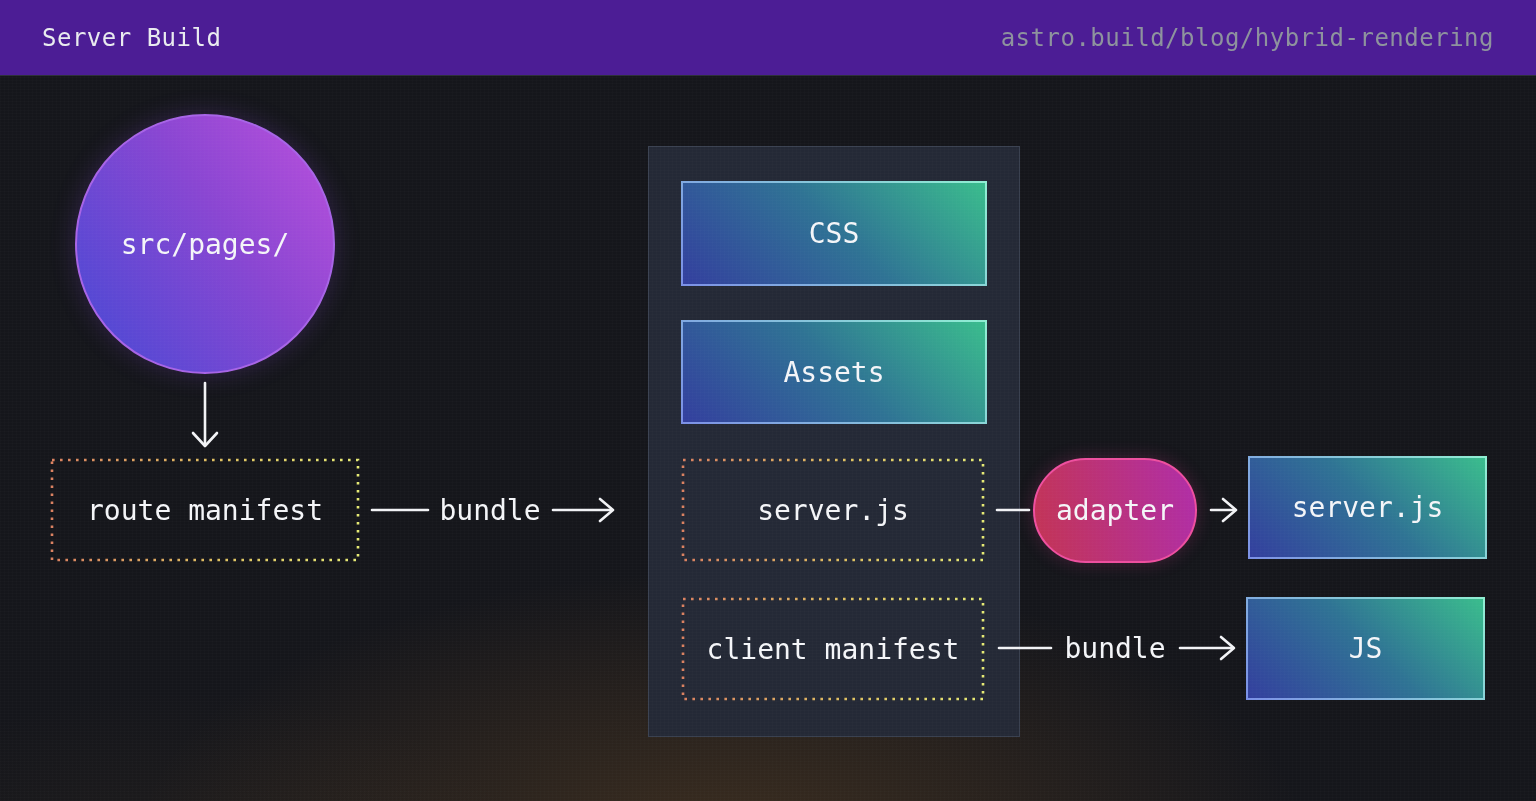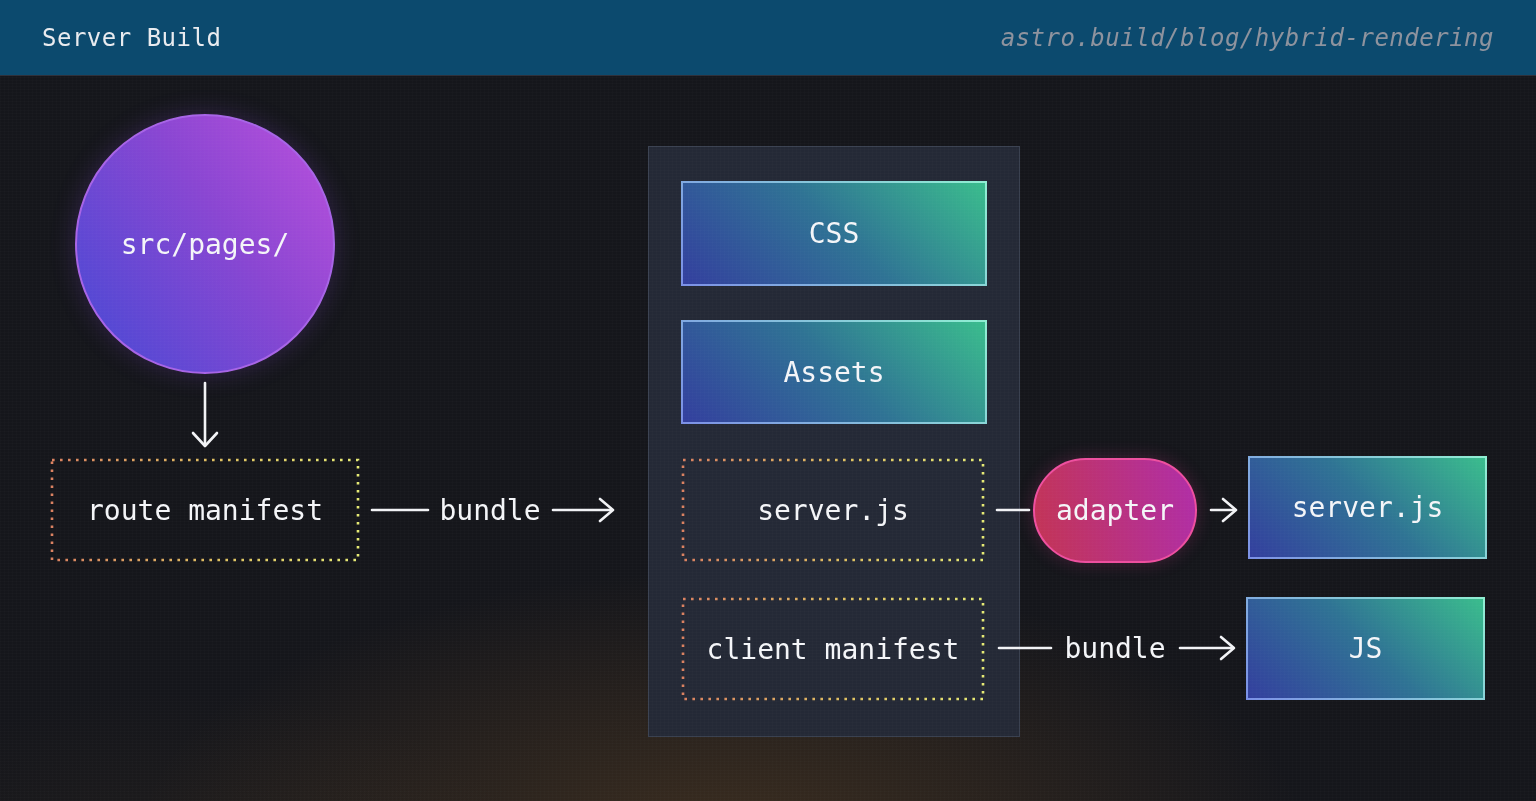--- a/index.html
+++ b/index.html
@@ -5,27 +5,27 @@
   * { margin: 0; padding: 0; box-sizing: border-box; }
   html, body { width: 1536px; height: 801px; overflow: hidden; }
   body {
     background: #15161b;
     font-family: "DejaVu Sans Mono", "Liberation Mono", monospace;
     color: #eef0f4;
     position: relative;
   }
   .header {
     position: absolute; top: 0; left: 0; width: 1536px; height: 76px;
-    background: #0c4a6e;
+    background: #4c1d95;
     border-bottom: 1px solid #2e313b;
     display: flex; align-items: center; justify-content: space-between;
     padding: 0 42px;
   }
   .header .title { font-size: 24px; color: #e9ebef; letter-spacing: 0.5px; }
-  .header .url   { font-size: 24px; color: #8e939e; letter-spacing: 0.5px; font-style: italic; }
+  .header .url   { font-size: 24px; color: #8e939e; letter-spacing: 0.5px; }
 
   .canvas {
     position: absolute; top: 76px; left: 0; width: 1536px; height: 725px;
   }
   
   .canvas::before {
     content: ""; position: absolute; inset: 0; pointer-events: none;
     background:
       radial-gradient(900px 420px at 47% 106%, rgba(150,100,42,0.30), rgba(150,100,42,0) 65%),
       radial-gradient(500px 260px at 12% 110%, rgba(110,80,40,0.12), rgba(110,80,40,0) 70%);

